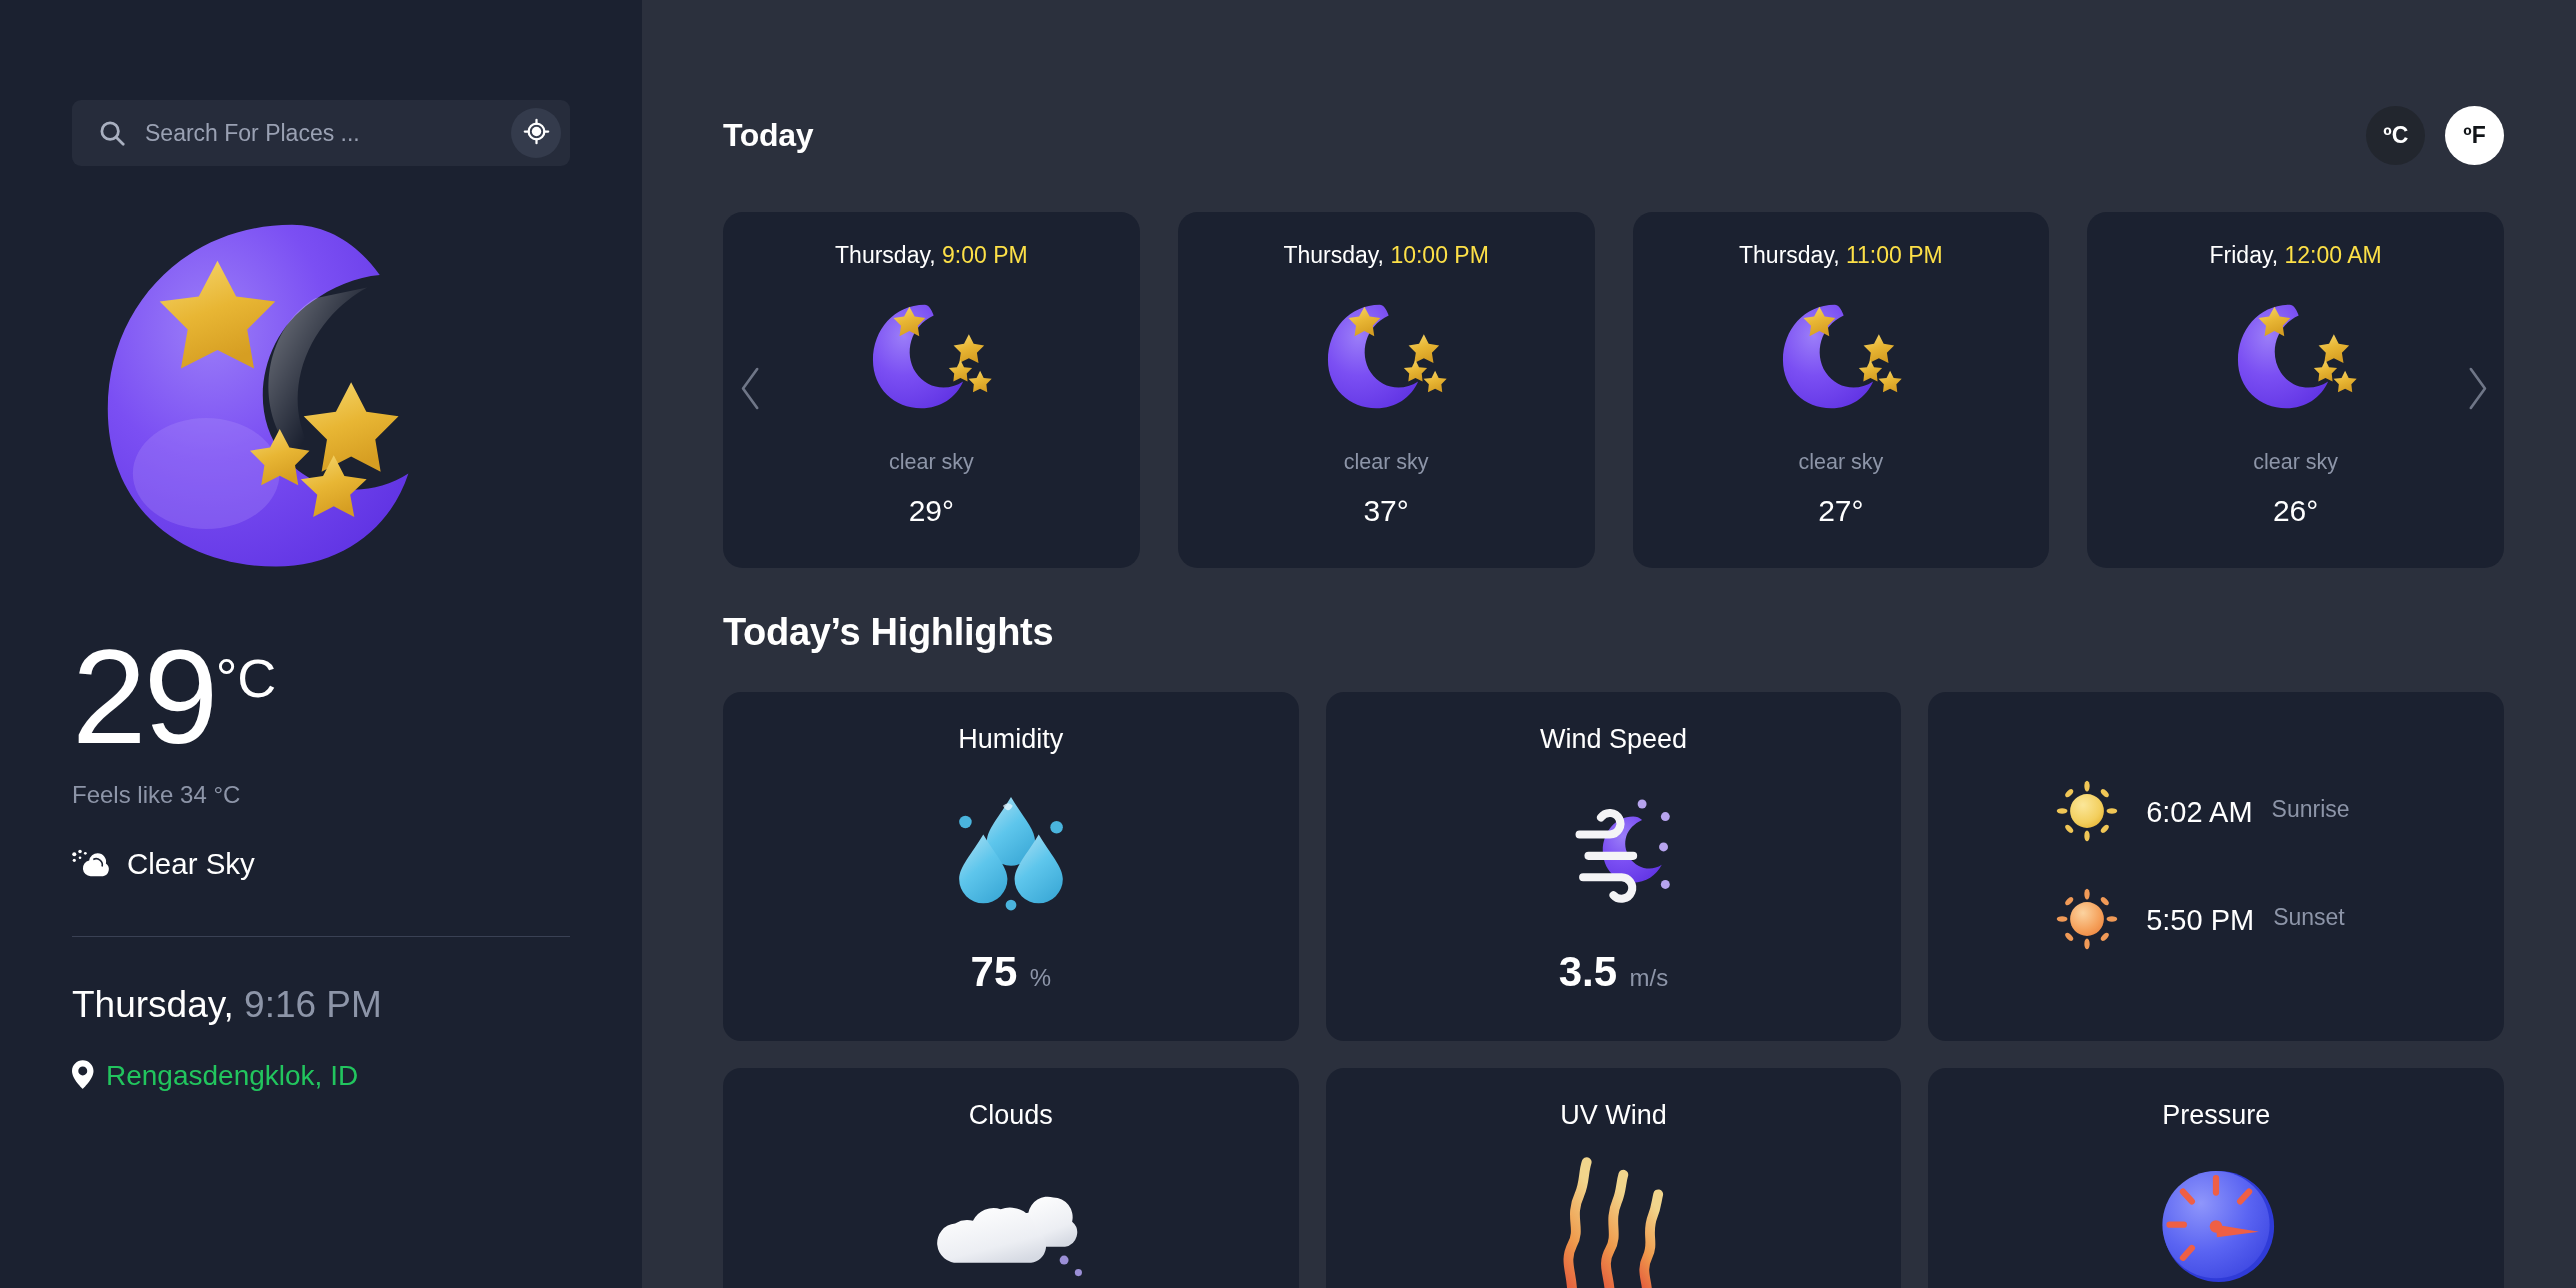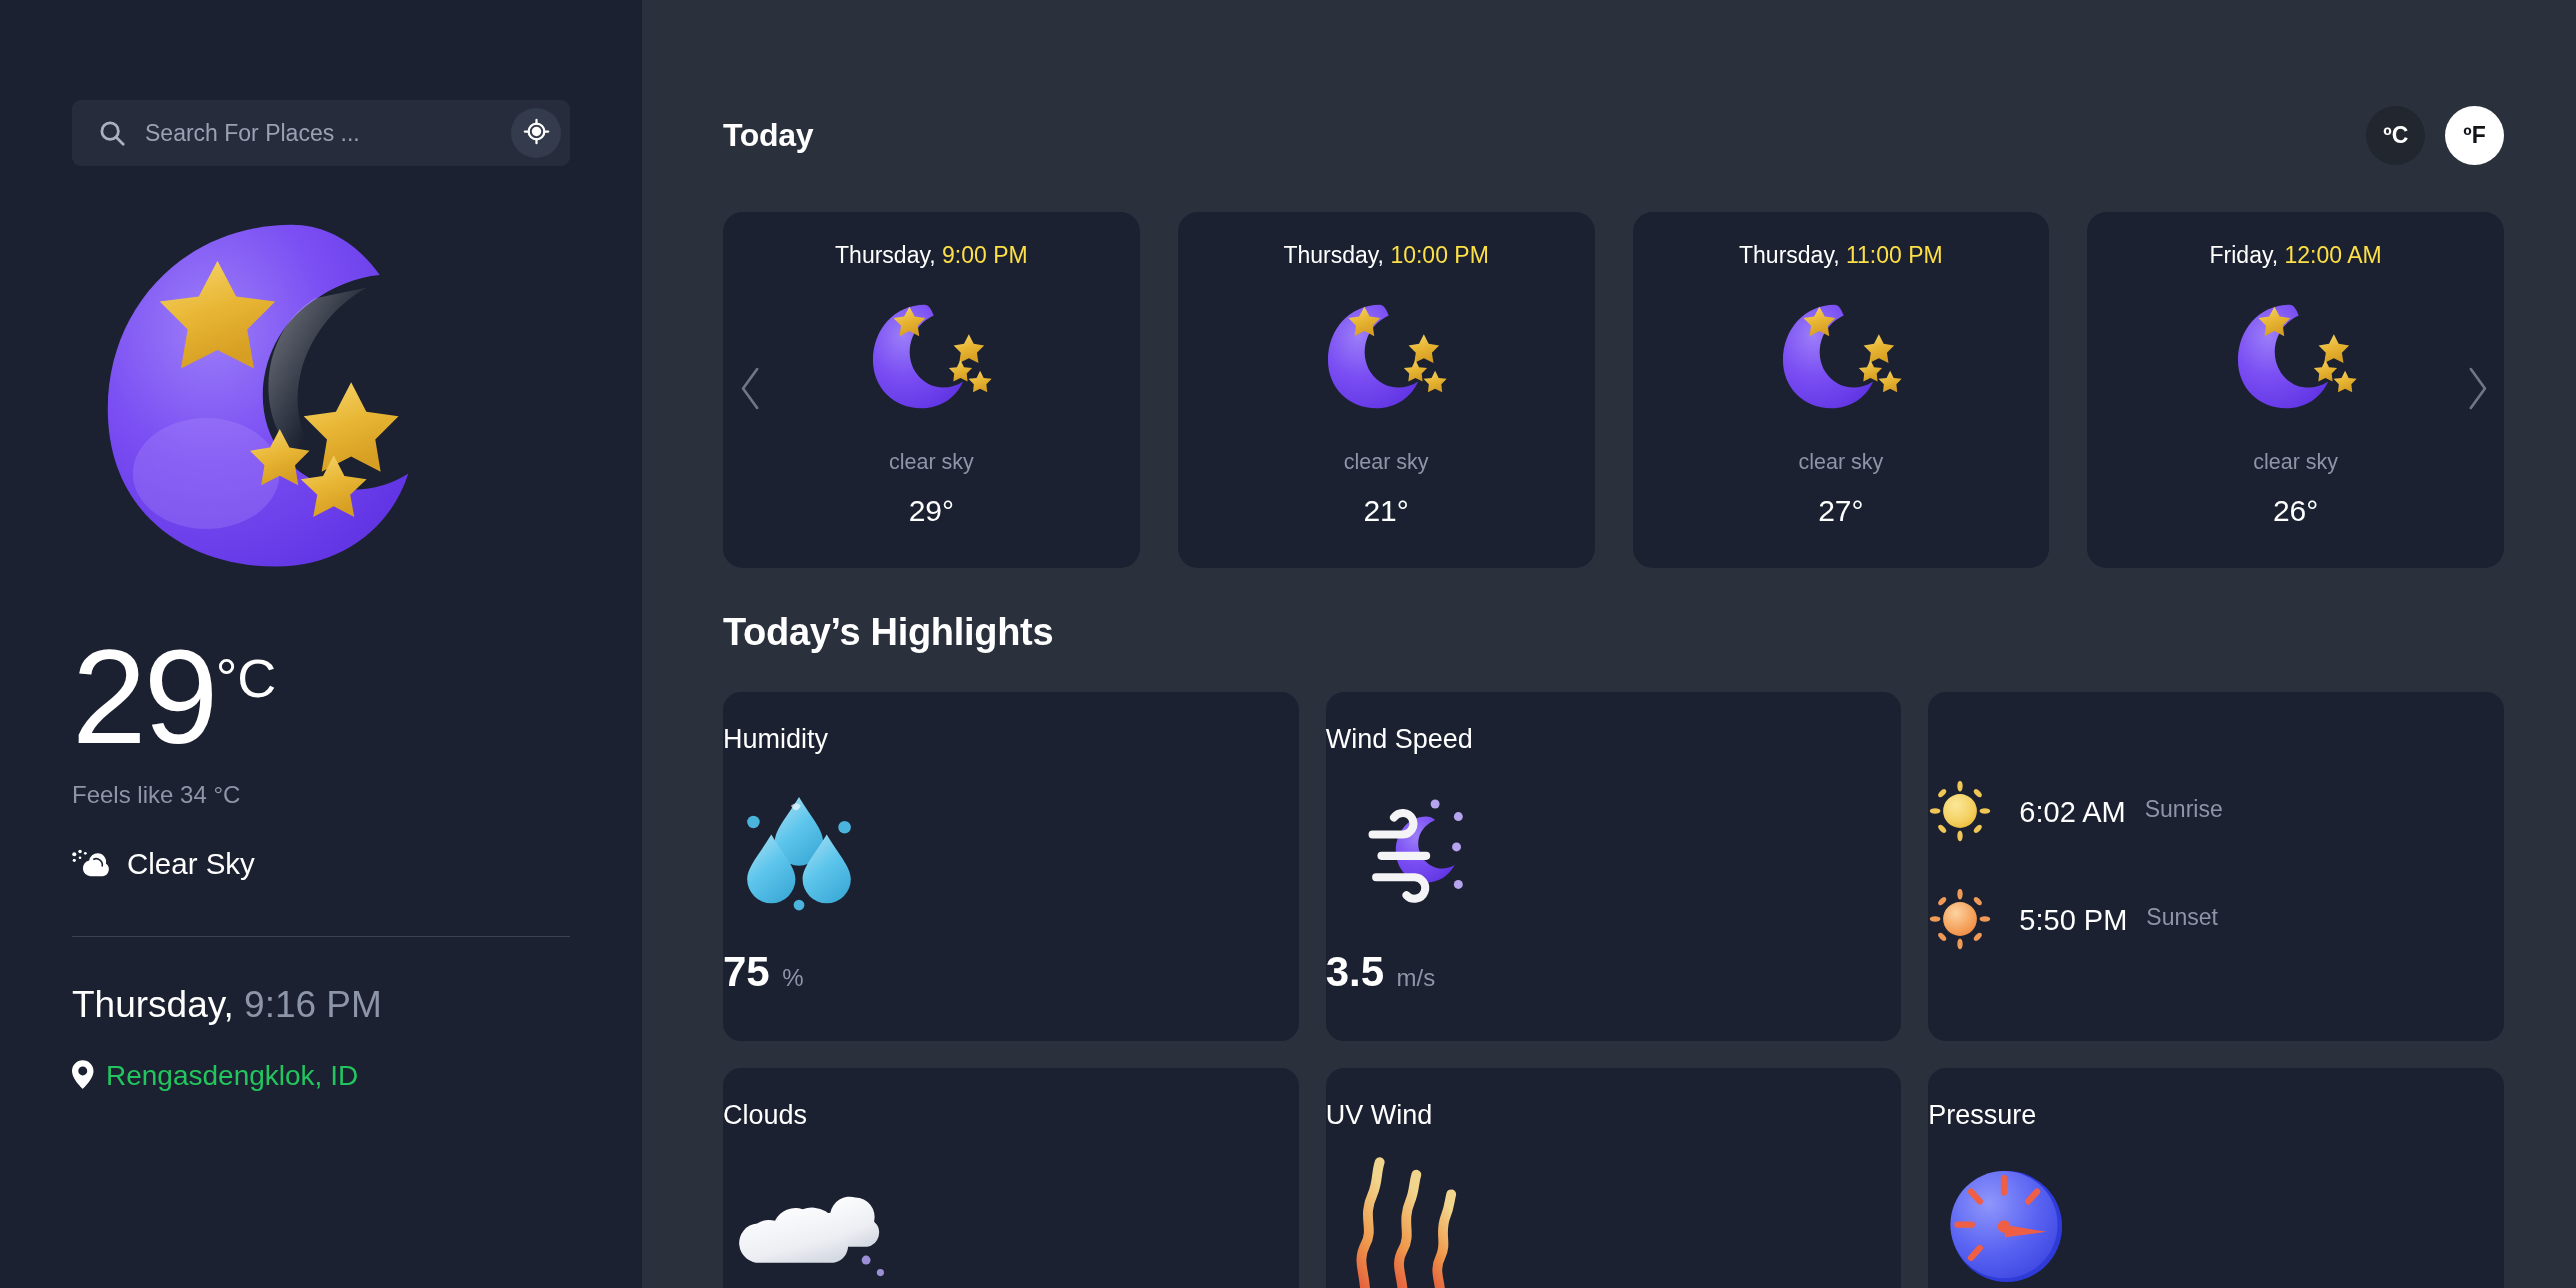--- a/index.html
+++ b/index.html
@@ -94,21 +94,21 @@
     display:flex; align-items:center; justify-content:center;
   }
   .arrow.prev { left:12.5px; }
   .arrow.next { right:12.5px; }
 
   .highlights-title { margin-top:43px; font-size:38px; font-weight:700; letter-spacing:-0.3px; }
 
   .grid { margin-top:38px; display:grid; grid-template-columns:repeat(3,1fr); gap:27px; }
   .hl-card {
     height:349px; background:#1b2130; border-radius:18px;
-    display:flex; flex-direction:column; align-items:flex-start; padding-top:32px;
+    display:flex; flex-direction:column; align-items:center; padding-top:32px;
   }
   .hl-title { font-size:27px; }
   .hl-art { margin-top:19.7px; height:152px; display:flex; align-items:center; justify-content:center; }
   .hl-value { margin-top:21.5px; font-size:42px; font-weight:700; display:flex; align-items:baseline; gap:12.5px; }
   .hl-unit { font-size:24px; font-weight:400; color:#8d95a8; }
 
   .suncard { justify-content:center; padding-top:0; gap:41px; }
   .sun-row { display:flex; align-items:center; gap:27px; width:322px; }
   .sun-text { display:flex; flex-direction:row; gap:19px; }
   .sun-time { font-size:29px; }
@@ -257,21 +257,21 @@
             <svg width="152" height="125" viewBox="0 0 170 140">
               <path d="M78 12 C44 12 20 40 20 74 C20 106 44 128 74 128 C96 128 113 116 121 98
                        C103 110 80 106 68 88 C54 66 62 36 88 24 C85 16 82 12 78 12 Z" fill="url(#moonG)"></path>
               <path d="M48 12 l7 13 14 2 -10 10 2 14 -13 -7 -13 7 2 -14 -10 -10 14 -2 Z" transform="translate(20,4) scale(0.85)" fill="url(#starG)"></path>
               <path d="M134 44 l6 12 13 2 -9 9 2 13 -12 -6 -12 6 2 -13 -9 -9 13 -2 Z" transform="translate(-4,0) scale(0.9) translate(12,6)" fill="url(#starG)"></path>
               <path d="M118 74 l4 8 9 1 -6 6 1 9 -8 -4 -8 4 1 -9 -6 -6 9 -1 Z" fill="url(#starG)"></path>
               <path d="M140 86 l4 8 9 1 -6 6 1 9 -8 -4 -8 4 1 -9 -6 -6 9 -1 Z" fill="url(#starG)"></path>
             </svg>
           </div>
           <div class="hour-desc">clear sky</div>
-          <div class="hour-temp">21°</div>
+          <div class="hour-temp">37°</div>
         </div>
 
         <div class="hour-card">
           <div class="hour-time">
             <span>Thursday,</span>
             <span class="dim">11:00 PM</span>
           </div>
           <div class="hour-art">
             <svg width="152" height="125" viewBox="0 0 170 140">
               <path d="M78 12 C44 12 20 40 20 74 C20 106 44 128 74 128 C96 128 113 116 121 98

